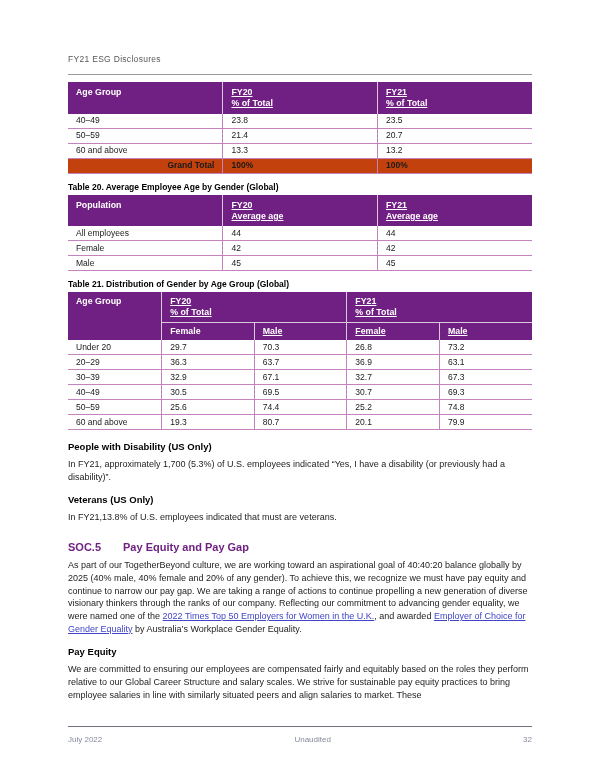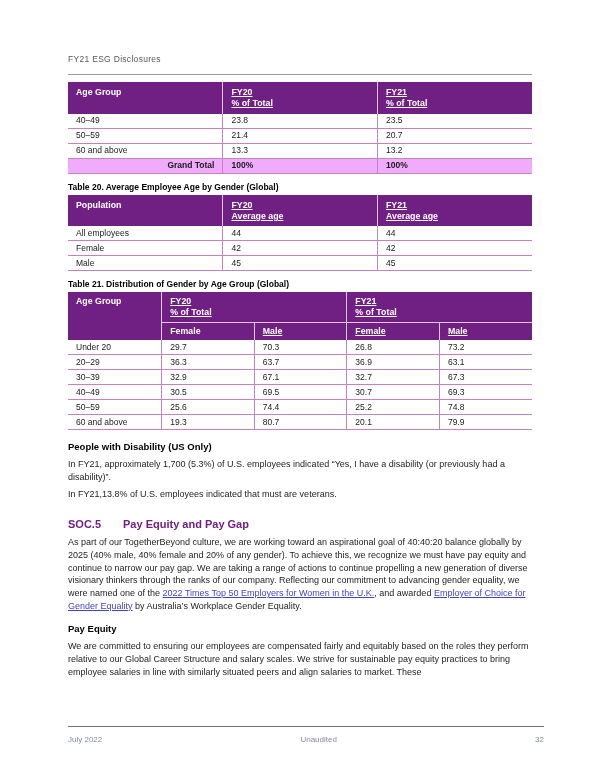--- a/index.html
+++ b/index.html
@@ -19,35 +19,35 @@
     background:#702082;color:#ffffff;text-align:left;font-weight:bold;
     font-size:8.8px;line-height:11.3px;padding:5px 8px 4px 8px;vertical-align:top;
   }
   th + th{border-left:1px solid rgba(255,255,255,.75);text-decoration:underline;}
   .th-line{display:block;}
   td{
     font-size:8.5px;line-height:11px;padding:1.5px 8px;vertical-align:middle;
     border-bottom:1px solid #c583be;color:#1a1a1a;
   }
   td:not(:last-child){border-right:1px solid #c583be;}
-  tr.grand td{background:#f0abfc;font-weight:bold;}
+  tr.grand td{background:#c2410c;font-weight:bold;}
   tr.grand td:first-child{text-align:right;}
   .caption{font-size:8.5px;font-weight:bold;margin:8px 0 2px 0;line-height:11px;color:#000;}
   .tbl21 th{padding:4px 8px 3px 8px;}
   .tbl21 tr.sub th{border-top:1px solid rgba(255,255,255,.75);border-left:1px solid rgba(255,255,255,.75);padding:3px 8px;}
 
   
   h3{font-size:9.5px;margin:11px 0 0 0;line-height:12px;color:#000;}
   p.body{font-size:9px;line-height:12.7px;margin:5px 0 0 0;color:#1d1d1d;}
   h2.soc5{color:#702082;font-size:11px;margin:16px 0 0 0;line-height:14px;}
   h2.soc5 .soc5-num{margin-right:22px;}
   a.doc-link{color:#4145c8;text-decoration:underline;cursor:pointer;}
 
   
-  .footer{position:absolute;left:68px;right:56px;top:726px;}
+  .footer{position:absolute;left:68px;right:68px;top:726px;}
   .footer-rule{border-top:1px solid #70747e;}
   .footer-row{display:flex;justify-content:space-between;align-items:baseline;
     font-size:8px;color:#858b99;padding-top:8px;}
 </style>
 </head>
 <body>
 
 <div class="page">
 
   <div class="running-header">
@@ -211,20 +211,21 @@
         <td>80.7</td>
         <td>20.1</td>
         <td>79.9</td>
       </tr>
     </tbody>
   </table>
 
   <h3>People with Disability (US Only)</h3>
   <p class="body">In FY21, approximately 1,700 (5.3%) of U.S. employees indicated “Yes, I have a disability (or previously had a disability)”.</p>
 
+  <h3>Veterans (US Only)</h3>
   <p class="body">In FY21,13.8% of U.S. employees indicated that must are veterans.</p>
 
   <h2 class="soc5">
     <span class="soc5-num">SOC.5</span><span>Pay Equity and Pay Gap</span>
   </h2>
   <p class="body"><span>As part of our TogetherBeyond culture, we are working toward an aspirational goal of 40:40:20 balance globally by 2025 (40% male, 40% female and 20% of any gender). To achieve this, we recognize we must have pay equity and continue to narrow our pay gap. We are taking a range of actions to continue propelling a new generation of diverse visionary thinkers through the ranks of our company. Reflecting our commitment to advancing gender equality, we were named one of the </span><a class="doc-link">2022 Times Top 50 Employers for Women in the U.K.</a><span>, and awarded </span><a class="doc-link">Employer of Choice for Gender Equality</a><span> by Australia’s Workplace Gender Equality.</span></p>
 
   <h3>Pay Equity</h3>
   <p class="body">We are committed to ensuring our employees are compensated fairly and equitably based on the roles they perform relative to our Global Career Structure and salary scales. We strive for sustainable pay equity practices to bring employee salaries in line with similarly situated peers and align salaries to market. These</p>
 

